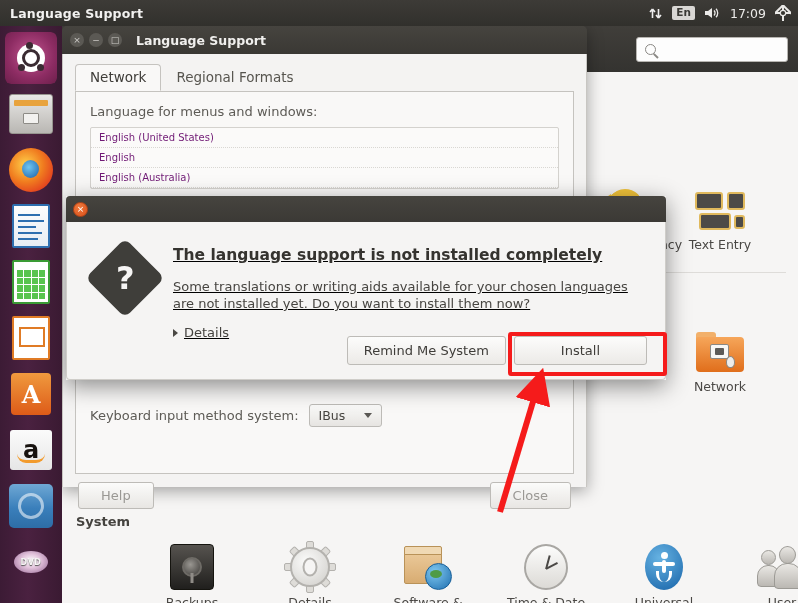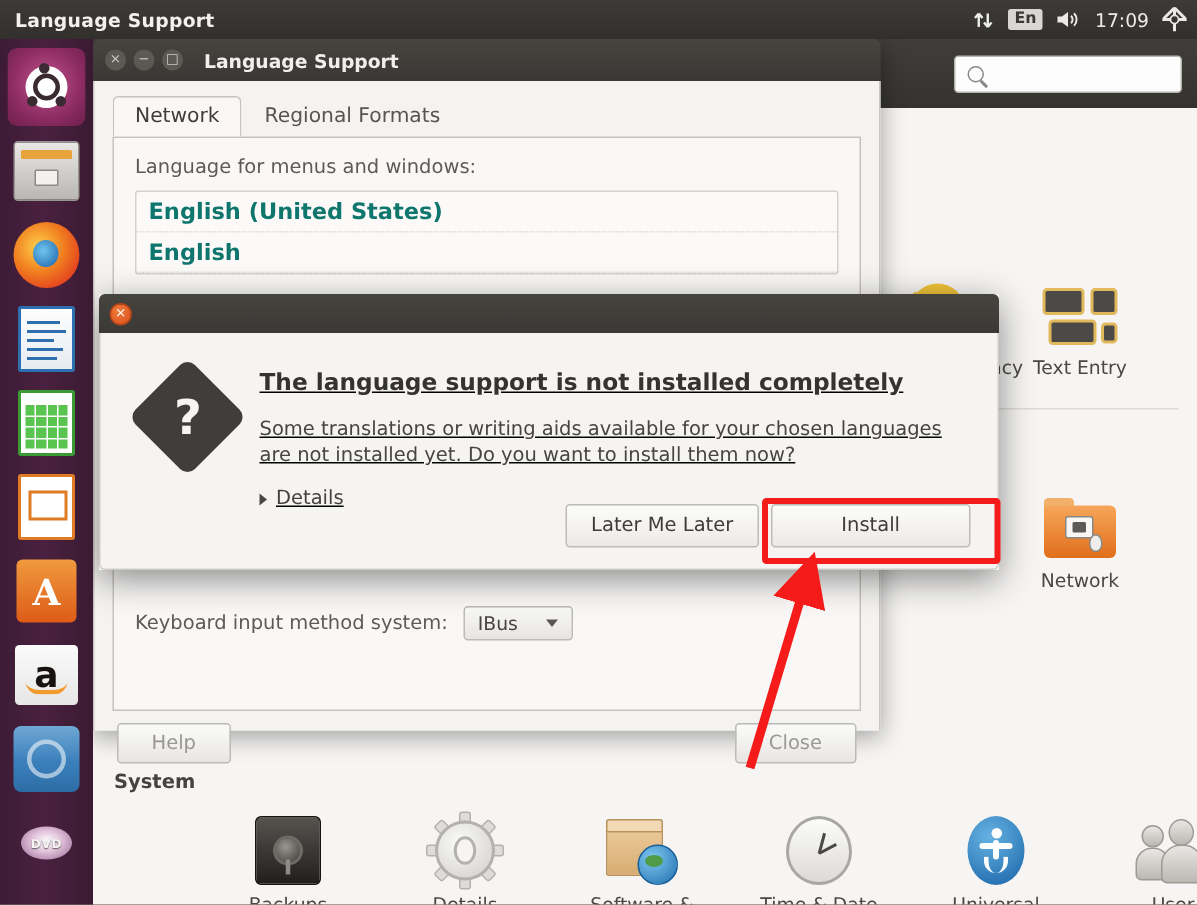--- a/index.html
+++ b/index.html
@@ -159,21 +159,21 @@
   }
   .wbtn { width:14px;height:14px;border-radius:50%;background:#5b5954;margin-right:5px;display:flex;align-items:center;justify-content:center;color:#cdcbc7;font-size:9px;line-height:9px;}
   #lang-title .wtitle { color:#f0efed; font-size:12.5px; font-weight:bold; margin-left:9px; }
   #lang-body { height: 433px; background:#f4f3f2; border-left:1px solid #c8c6c2; border-right:1px solid #c8c6c2; padding: 10px 12px 0 12px; }
   .tabs { display:flex; height: 28px; border-bottom:1px solid #c5c3bf; }
   .tab { padding: 4px 14px 0 14px; font-size:13.5px; color:#57554f; border:1px solid transparent; border-radius:4px 4px 0 0; }
   .tab.sel { background:#f9f8f7; border-color:#c5c3bf; border-bottom-color:#f9f8f7; color:#3f3d39; }
   .tabpage { background:#f9f8f7; border:1px solid #c5c3bf; border-top:none; height: 382px; padding: 12px 14px; position:relative; }
   .lbl { font-size:13px; color:#5d5b56; }
   .langlist { margin-top:8px; border:1px solid #d4d2ce; border-radius:2px; background:#fbfaf9; }
-  .langrow { font-size:15px; color:#0f766e; padding: 4px 8px; border-bottom:1px dotted #d9d7d3;font-weight:bold; }
+  .langrow { font-size:10px; color:#701a75; padding: 4px 8px; border-bottom:1px dotted #d9d7d3; }
   .kbrow { position:absolute; left:14px; bottom: 46px; display:flex; align-items:center; gap:10px; }
   .kbrow .lbl2 { font-size:13px; color:#5d5b56; }
   .combo { display:flex; align-items:center; gap:19px; background:linear-gradient(to bottom,#fafaf9,#e6e4e1);
     border:1px solid #bdbbb7; border-radius:3px; padding: 3px 9px; font-size:12.5px; color:#45433f; }
   .caret { width:0;height:0;border-left:4px solid transparent;border-right:4px solid transparent;border-top:5px solid #5a5854; }
   .footrow { position:absolute; left:0; right:0; bottom:-36px; display:flex; justify-content:space-between; padding: 0 2px; }
   .gbtn { background:linear-gradient(to bottom,#fbfbfa,#e8e6e3); border:1px solid #bdbbb7; border-radius:3px;
     font-size:13px; color:#4a4844; padding:5px 22px; }
   .gbtn.dis { color:#9a9894; }
 
@@ -462,20 +462,21 @@
     <div id="lang-body">
       <div class="tabs">
         <div class="tab sel">Network</div>
         <div class="tab">Regional Formats</div>
       </div>
       <div class="tabpage">
         <div class="lbl">Language for menus and windows:</div>
         <div class="langlist">
           <div class="langrow">English (United States)</div>
           <div class="langrow">English</div>
+          <div class="langrow">English (Australia)</div>
         </div>
         <div class="kbrow">
           <div class="lbl2">Keyboard input method system:</div>
           <div class="combo">
             <span>IBus</span>
             <span class="caret"></span>
           </div>
         </div>
         <div class="footrow">
           <div class="gbtn dis">Help</div>
@@ -495,21 +496,21 @@
         </div>
       <div class="dlg-text">
         <div class="dlg-h">The language support is not installed completely</div>
         <div class="dlg-p">Some translations or writing aids available for your chosen languages are not installed yet. Do you want to install them now?</div>
         <div class="details">
           <span class="tri"></span>
           <span>Details</span>
         </div>
       </div>
       <div class="dlg-btns">
-        <div class="dbtn">Later Me Later</div>
+        <div class="dbtn">Remind Me System</div>
         <div class="dbtn wide">Install</div>
       </div>
     </div>
   </div>
 
   <div id="ann-rect"></div>
   <svg id="ann-arrow">
     <defs>
       <marker id="ah" markerWidth="6" markerHeight="6" refX="3" refY="3" orient="auto">
         <path d="M0,0 L6,3 L0,6 z" fill="#f51b1b"></path>

